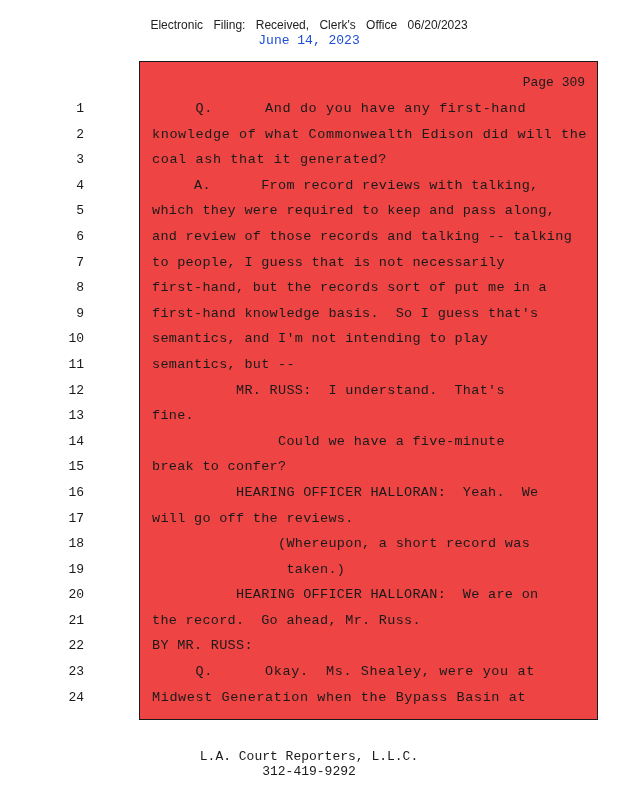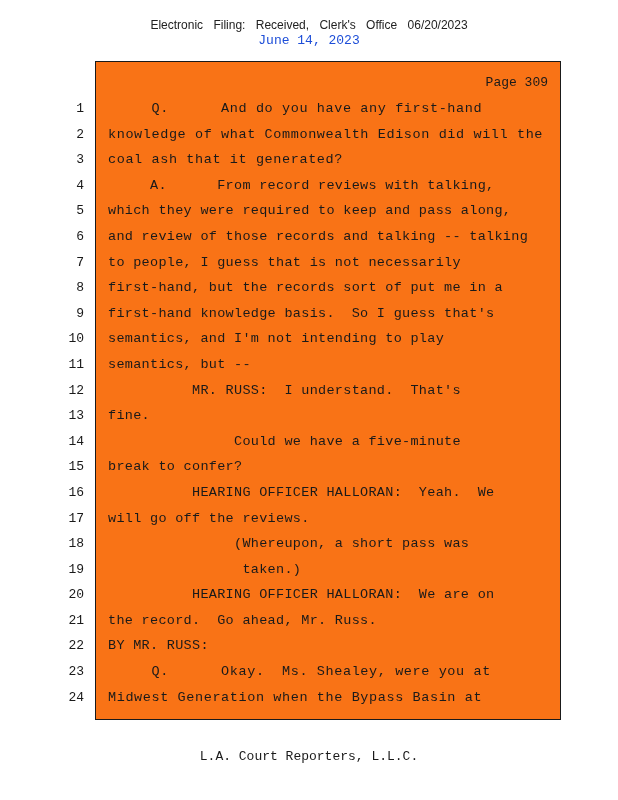--- a/index.html
+++ b/index.html
@@ -43,22 +43,23 @@
     padding-right: 11px;
     text-align: right;
     font-size: 13px;
     line-height: 25.6px;
     flex: 0 0 38px;
   }
   .box {
     flex: 1;
     border: 1px solid #1a1a1a;
     padding: 8px 10px 10px 12px;
-    background: #f97316;
+    background: #ef4444;
     height: 659px;
+    margin-left: 44px;
   }
   .page-label {
     text-align: right;
     font-size: 13px;
     line-height: 26px;
     padding-right: 2px;
   }
   .line-text {
     font-size: 13.5px;
     line-height: 25.6px;
@@ -127,28 +128,29 @@
           <div class="line-text">first-hand, but the records sort of put me in a</div>
           <div class="line-text">first-hand knowledge basis.  So I guess that's</div>
           <div class="line-text">semantics, and I'm not intending to play</div>
           <div class="line-text">semantics, but --</div>
           <div class="line-text">          MR. RUSS:  I understand.  That's</div>
           <div class="line-text">fine.</div>
           <div class="line-text">               Could we have a five-minute</div>
           <div class="line-text">break to confer?</div>
           <div class="line-text">          HEARING OFFICER HALLORAN:  Yeah.  We</div>
           <div class="line-text">will go off the reviews.</div>
-          <div class="line-text">               (Whereupon, a short pass was</div>
+          <div class="line-text">               (Whereupon, a short record was</div>
           <div class="line-text">                taken.)</div>
           <div class="line-text">          HEARING OFFICER HALLORAN:  We are on</div>
           <div class="line-text">the record.  Go ahead, Mr. Russ.</div>
           <div class="line-text">BY MR. RUSS:</div>
           <div class="line-text bold">     Q.      Okay.  Ms. Shealey, were you at</div>
           <div class="line-text bold">Midwest Generation when the Bypass Basin at</div>
         </div>
     </div>
   </div>
 
   <div class="footer">
     <div>L.A. Court Reporters, L.L.C.</div>
+    <div>312-419-9292</div>
   </div>
 
 </div>
 
 </body></html>

